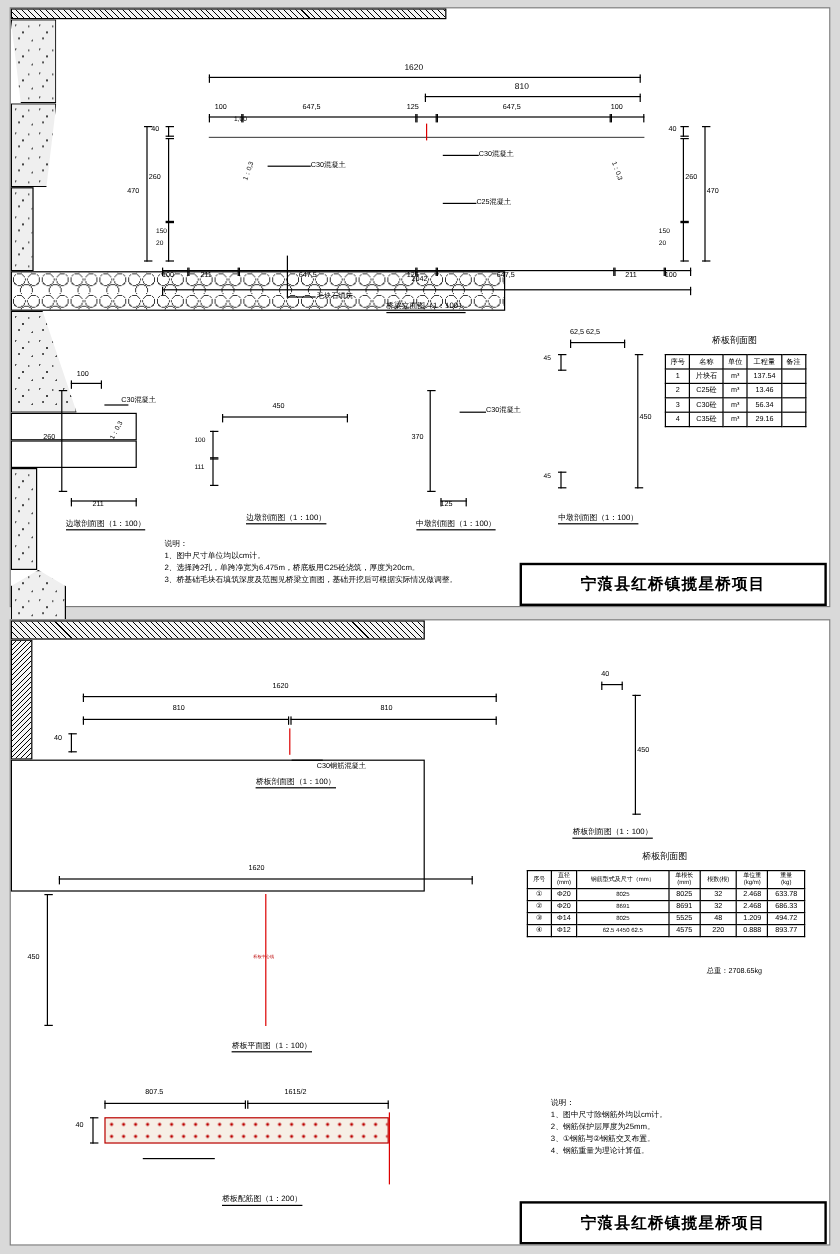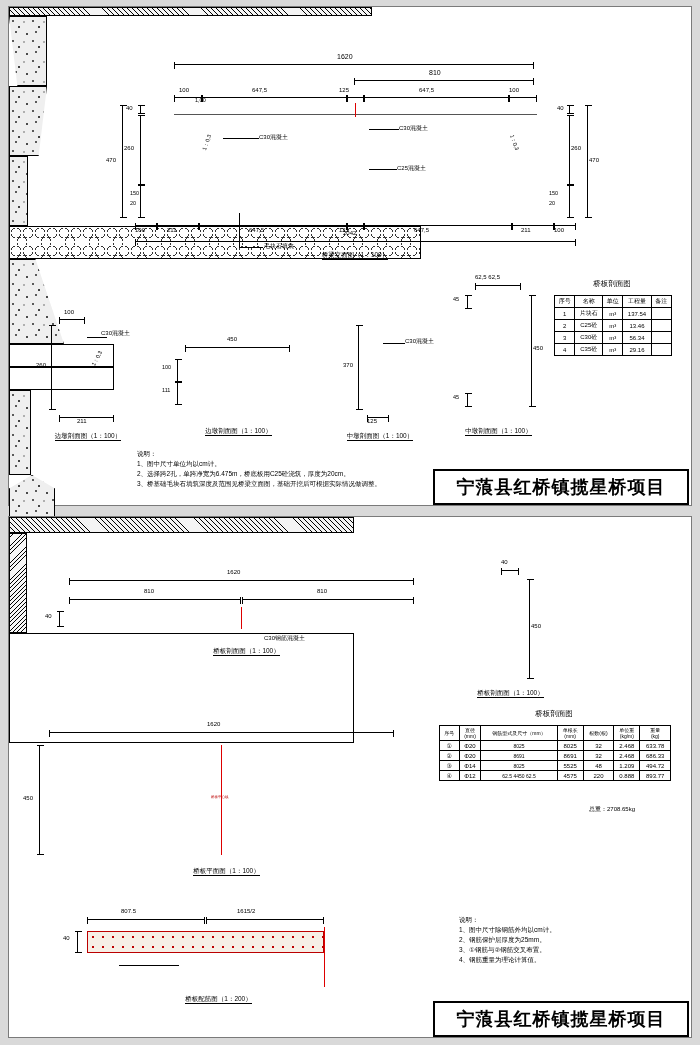--- a/index.html
+++ b/index.html
@@ -37,21 +37,21 @@
      radial-gradient(circle at 12px 15px,transparent 4.6px,#333 4.6px,#333 5.2px,transparent 5.3px),
      #fff;
      background-size:24px 18px,24px 18px,24px 18px;
      border:1px solid #000;box-sizing:border-box;}
   .plain{background:#fff;border:1px solid #000;box-sizing:border-box;}
   table.tbl{position:absolute;border-collapse:collapse;font-size:6px;background:#fff;}
   table.tbl td,table.tbl th{border:1px solid #000;padding:1px 2px;text-align:center;font-weight:normal;color:#000;}
   .tbl-title{position:absolute;font-size:7.5px;text-align:center;}
   .notes{position:absolute;font-size:6.5px;line-height:10px;color:#000;}
   .title-box{position:absolute;border:2px solid #000;background:#fff;display:flex;align-items:center;justify-content:center;}
-  .title-box span{font-size:18px;font-weight:bold;letter-spacing:1px;font-family:"DejaVu Sans",sans-serif;}
+  .title-box span{font-size:13px;font-weight:bold;letter-spacing:1px;font-family:"DejaVu Sans",sans-serif;}
   .caption{position:absolute;font-size:6.5px;text-align:center;white-space:nowrap;}
   .caption .ul{border-bottom:1px solid #000;padding-bottom:1px;}
   .leader{position:absolute;height:0;border-top:1px solid #000;}
   .redline{position:absolute;width:0;border-left:1px solid #d00;}
   .rebarrow{position:absolute;border:1px solid #b00;box-sizing:border-box;background:
       radial-gradient(circle at 5px 5px,#b00 1.2px,transparent 1.4px);
       background-size:10px 10px;background-color:#f6efe6;}
 </style>
 </head>
 <body>

